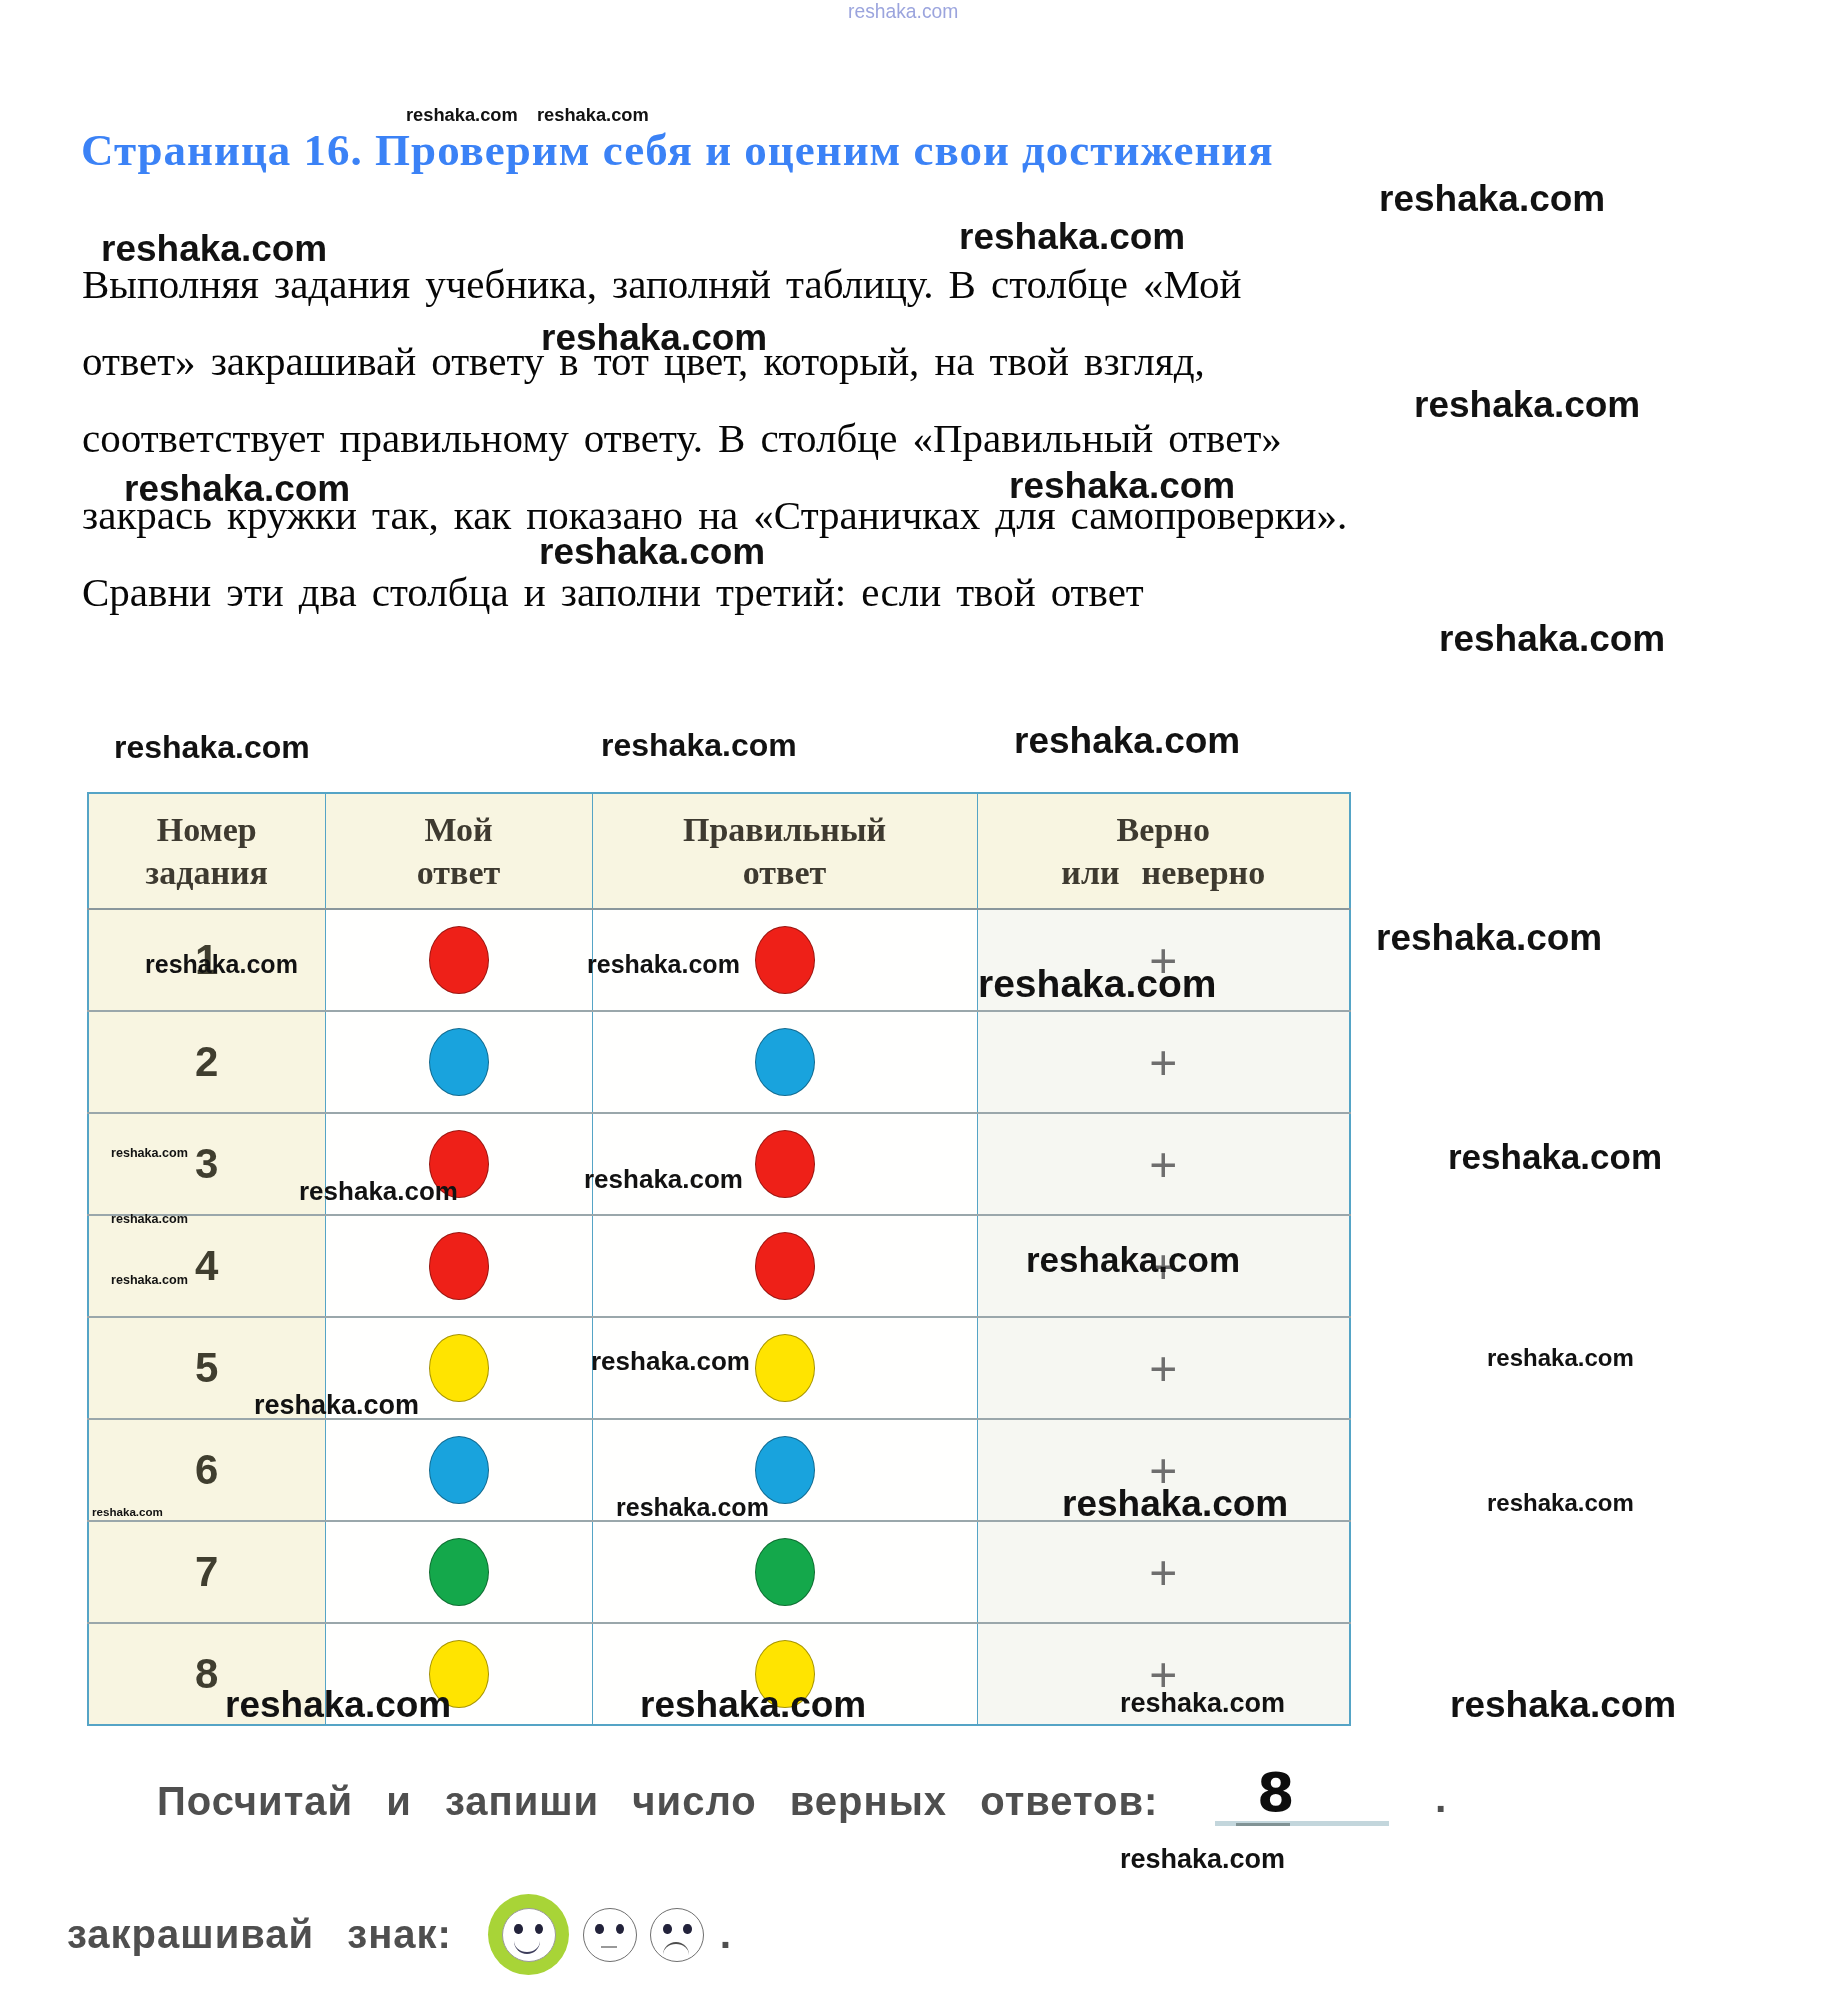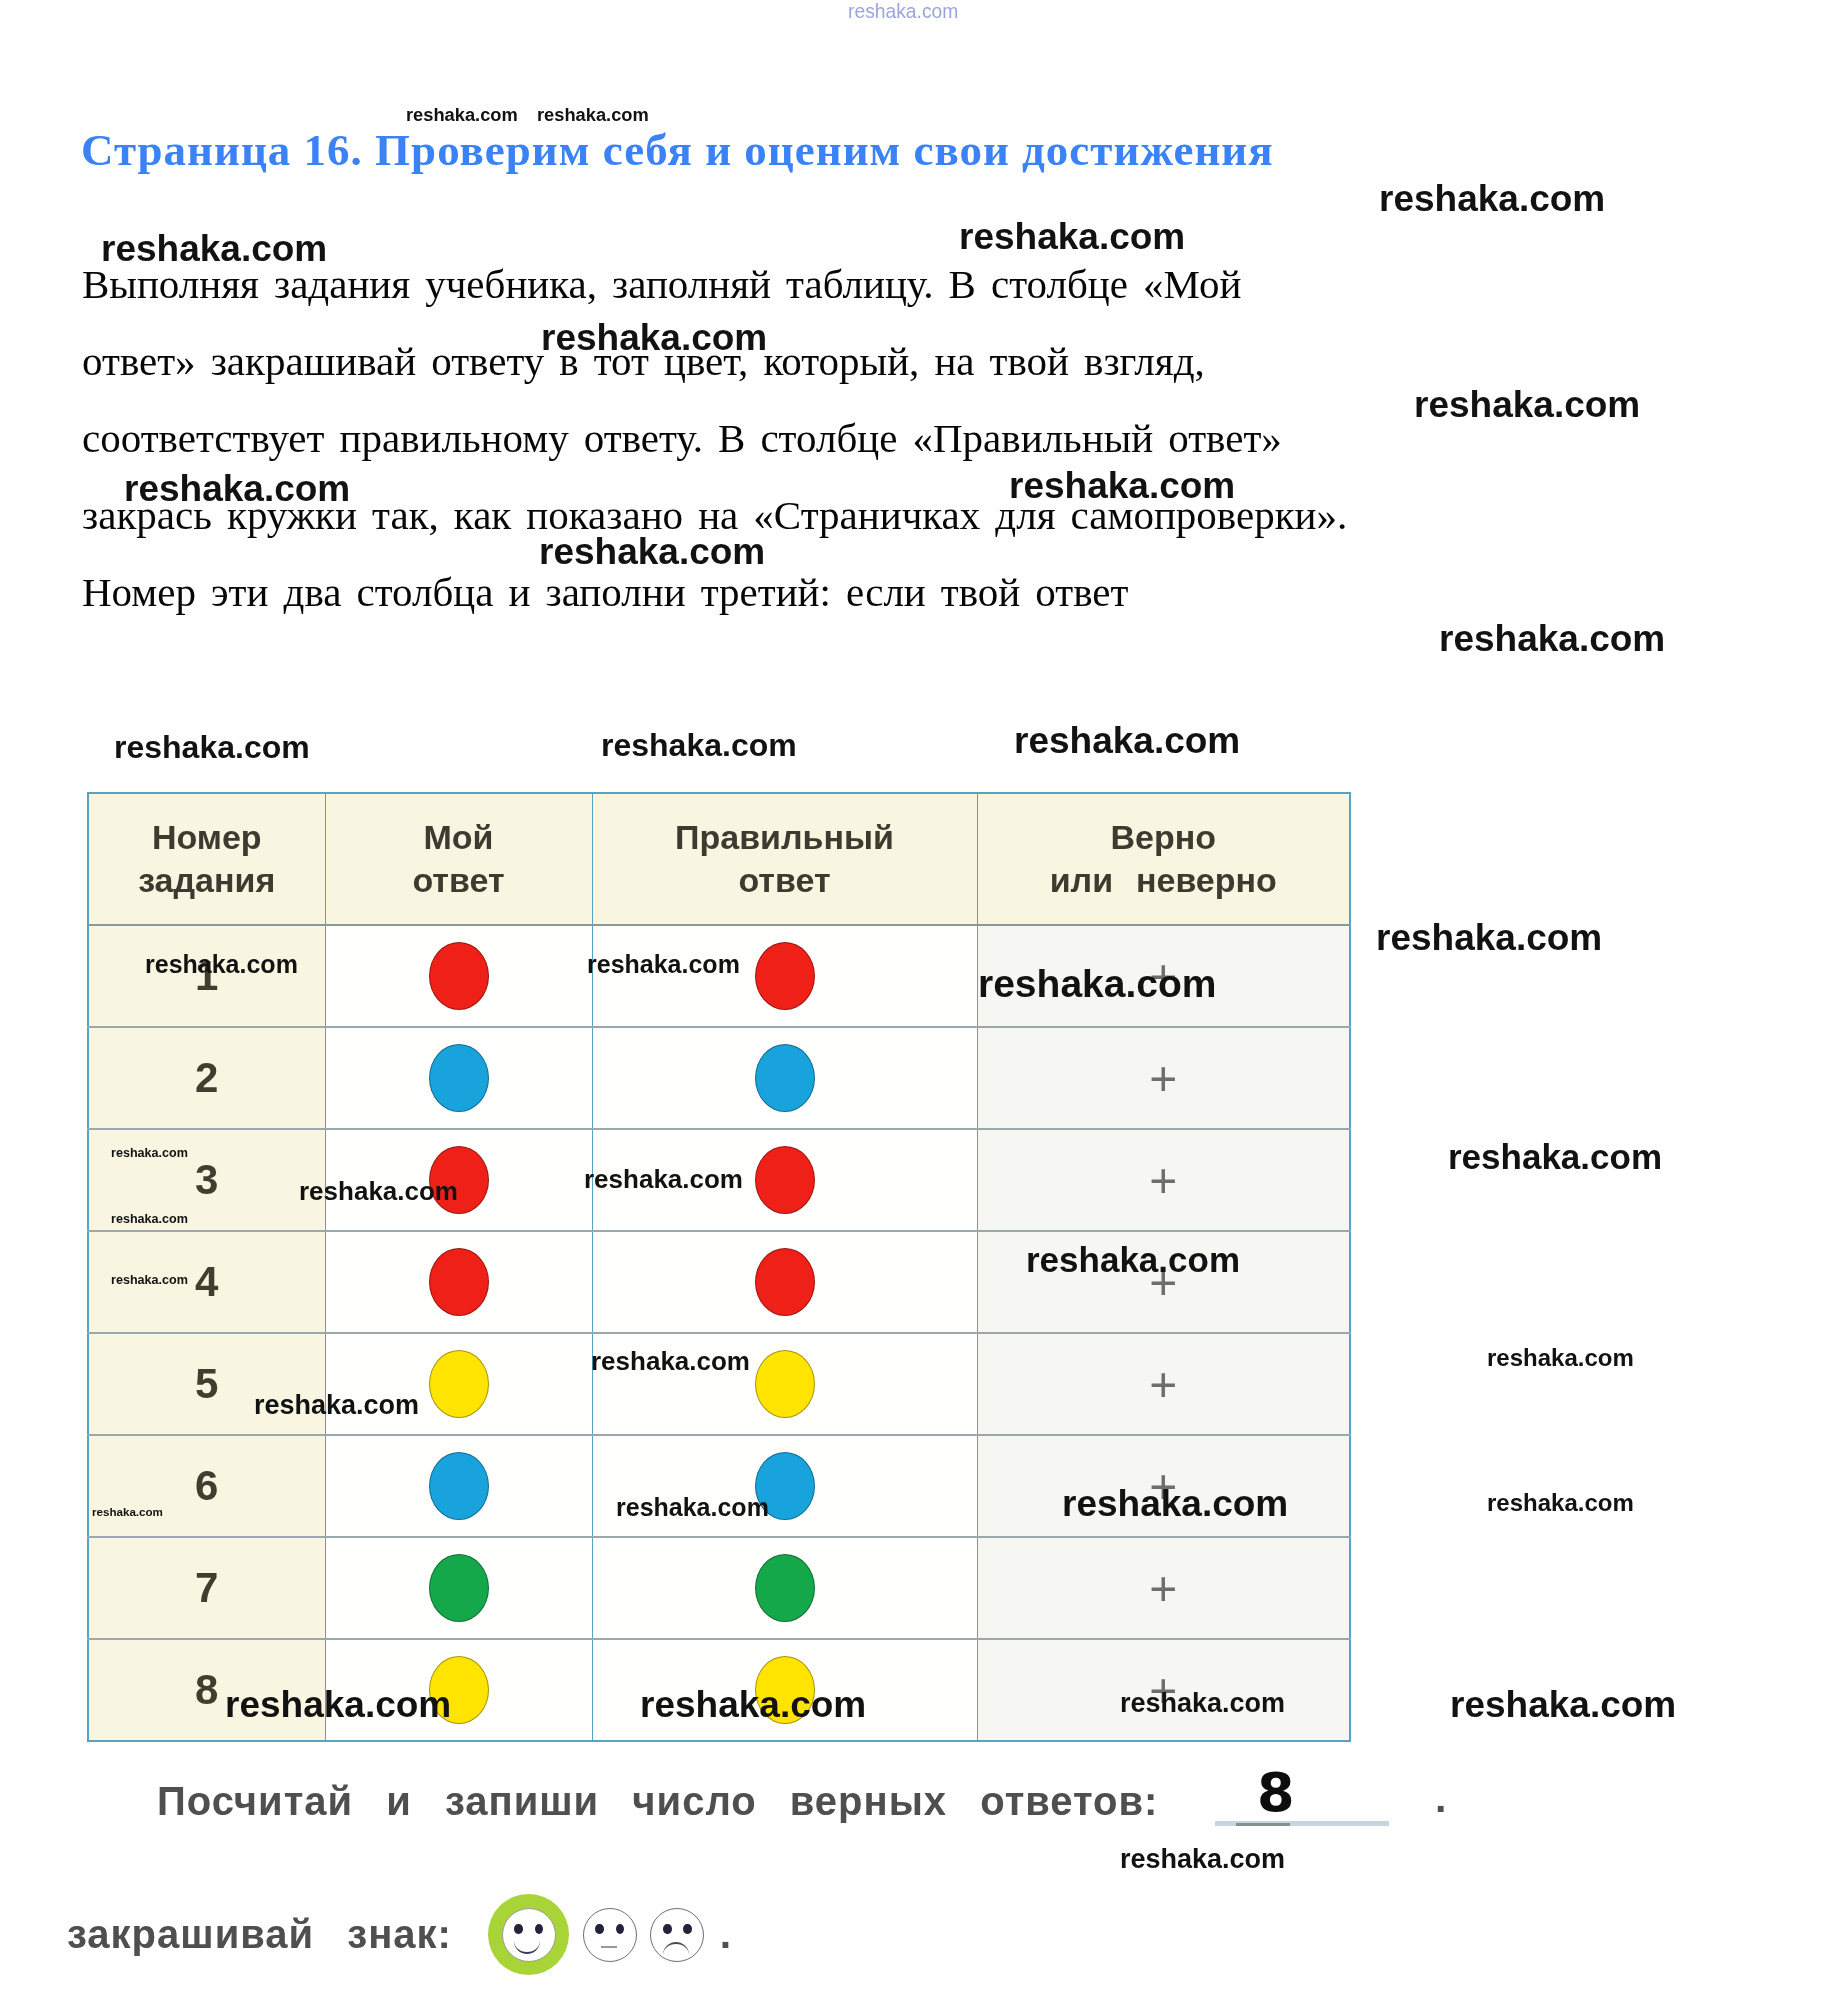--- a/index.html
+++ b/index.html
@@ -21,21 +21,21 @@
   }
   
   .check-table{
     position:absolute;left:87px;top:792px;width:1262px;
     border-collapse:collapse;table-layout:fixed;background:#fffffe;
     border:2.9px solid #55a4c6;
   }
   .check-table th,.check-table td{
     border-left:1.9px solid #55a4c6;padding:0;text-align:center;vertical-align:middle;
   }
-  .check-table thead tr{height:132px;}
+  .check-table thead tr{height:116px;font-family:Liberation Serif, serif;}
   .check-table tbody tr{height:102px;}
   .check-table thead th{
     background:#f8f5e1;border-bottom:2.9px solid #8a979c;
     font-size:34px;font-weight:700;color:#3e3a30;line-height:43px;
   }
   .check-table thead th .hdr-wide{word-spacing:13.5px;}
   .check-table tbody td{border-top:2.9px solid #9aa7ab;}
   .check-table tbody td.c-num{
     background:#f8f5e1;font-size:42px;font-weight:700;color:#403e2f;
   }
@@ -92,21 +92,21 @@
 
 <div class="page">
 
   <h1 class="page-title">Страница 16. Проверим себя и оценим свои достижения</h1>
 
   <div class="intro">
     <div class="intro-line">Выполняя задания учебника, заполняй таблицу. В столбце «Мой</div>
     <div class="intro-line">ответ» закрашивай ответу в тот цвет, который, на твой взгляд,</div>
     <div class="intro-line">соответствует правильному ответу. В столбце «Правильный ответ»</div>
     <div class="intro-line">закрась кружки так, как показано на «Страничках для самопроверки».</div>
-    <div class="intro-line">Номер эти два столбца и заполни третий: если твой ответ</div>
+    <div class="intro-line">Сравни эти два столбца и заполни третий: если твой ответ</div>
   </div>
 
   <table class="check-table">
     <colgroup>
       <col style="width:237px">
         <col style="width:267px">
         <col style="width:385px">
         <col style="width:373px">
     </colgroup>
     <thead>

